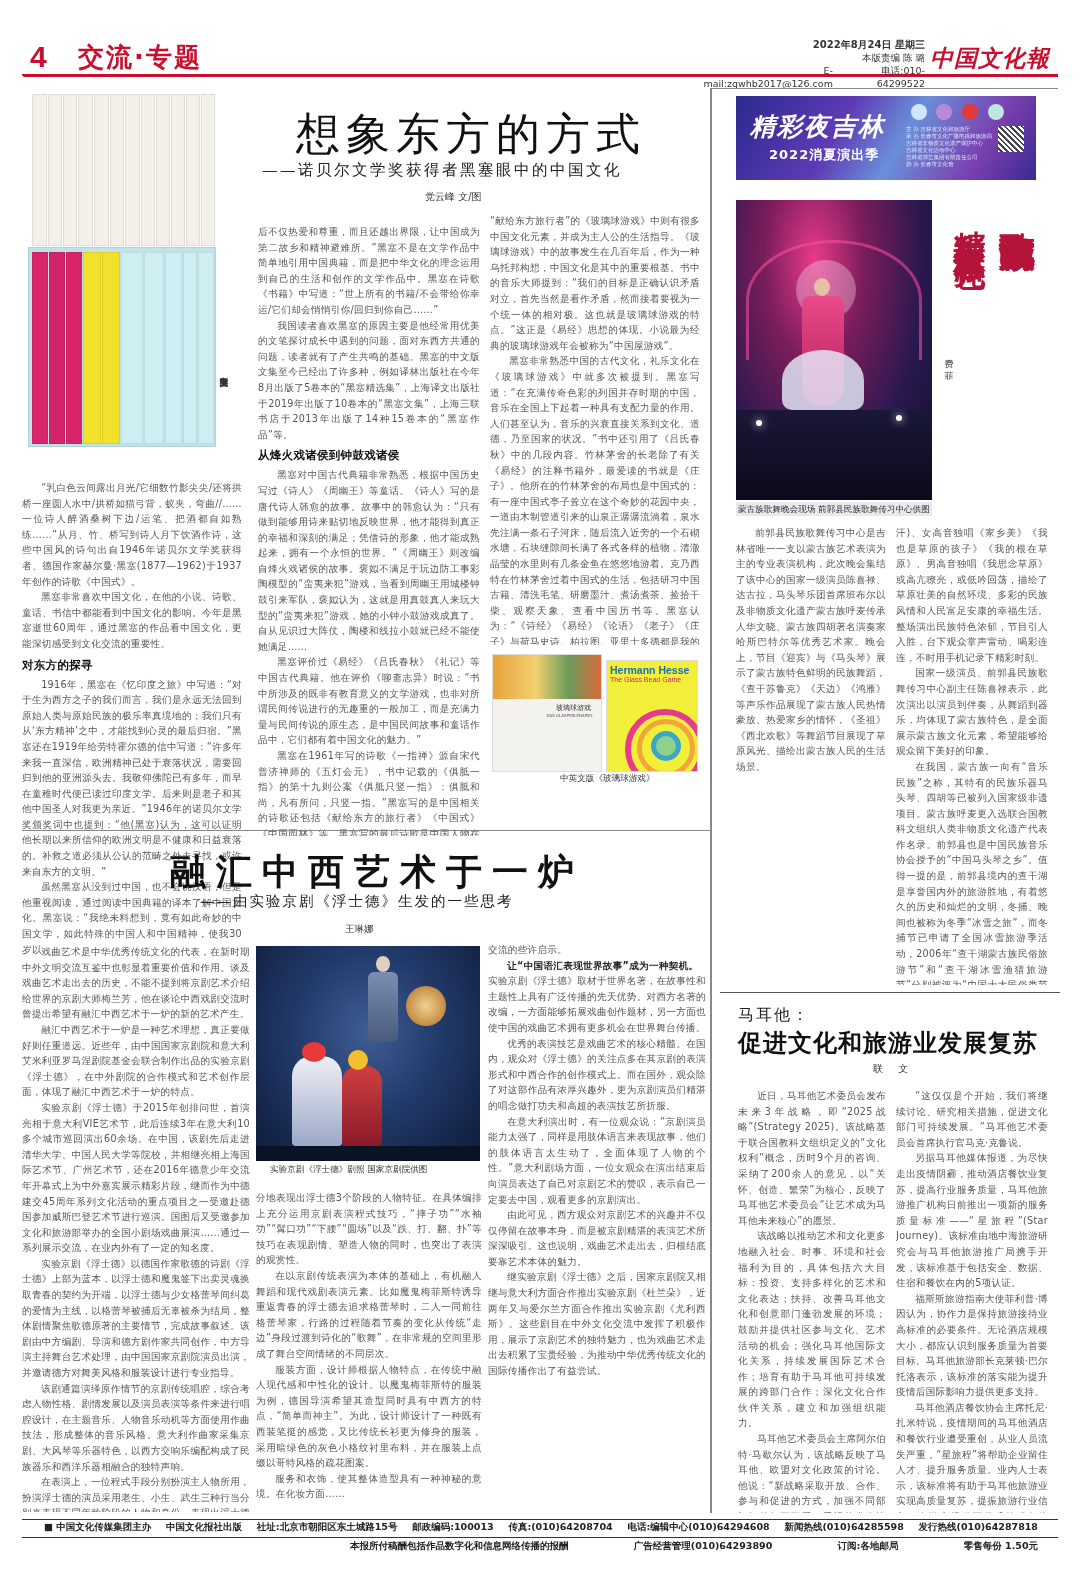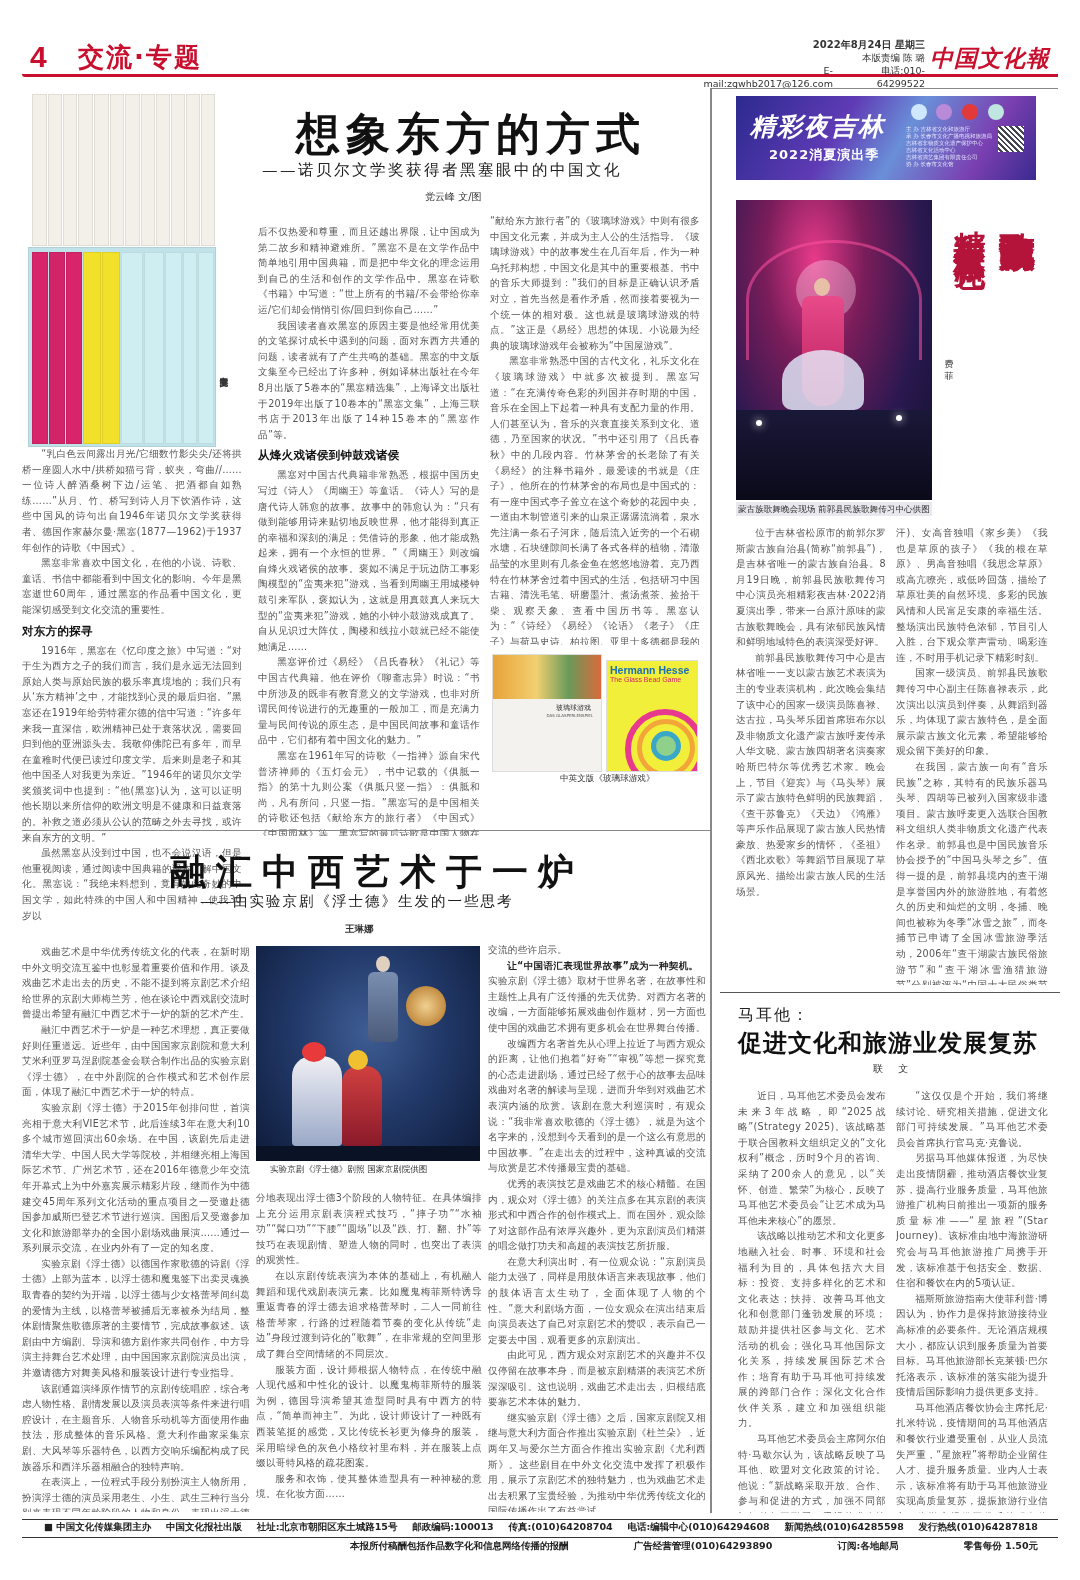--- a/index.html
+++ b/index.html
@@ -17,24 +17,24 @@
 #section-title{left:78px;top:40px;font-size:26px;font-weight:bold;color:#c8102e;letter-spacing:2px;line-height:34px}
 #head-rule{left:22px;top:74px;width:1036px;height:3px;background:#c8102e;border-radius:0 0 0 10px}
 #head-meta{left:810px;top:38px;width:180px;font-size:9.5px;line-height:13px;text-align:right;color:#333}
 #head-meta .date{font-weight:bold;font-size:10px}
 #brand{left:930px;top:43px;font-size:23px;color:#c8102e;font-weight:bold;letter-spacing:1px;font-family:"DejaVu Serif",serif;font-style:italic}
 
 #books{left:28px;top:92px;width:188px;height:355px}
 .book{position:absolute;border:1px solid rgba(0,0,0,.08)}
 #books-caption{left:218px;top:370px;width:12px;font-size:9px;line-height:12px;color:#333;writing-mode:vertical-rl}
 
-#a1-title{left:296px;top:108px;font-size:44px;font-weight:bold;color:#111;letter-spacing:6px;line-height:52px}
+#a1-title{left:296px;top:108px;font-size:44px;font-weight:normal;color:#111;letter-spacing:6px;line-height:52px}
 #a1-subtitle{left:262px;top:160px;font-size:15.5px;color:#222;letter-spacing:2.5px}
 #a1-byline{left:425px;top:190px;font-size:10px;color:#333}
-#a1-col1{left:22px;top:446px;width:220px}
+#a1-col1{left:22px;top:480px;width:220px}
 #a1-col2{left:258px;top:224px;width:222px}
 #a1-col3{left:490px;top:213px;width:210px}
 #hesse-img{left:492px;top:650px;width:206px;height:122px}
 #hesse-caption{left:560px;top:773px;font-size:8.6px;color:#333}
 
 #right-border{left:710px;top:88px;width:2px;height:1425px;background:#888}
 #banner{left:736px;top:96px;width:300px;height:84px;background:linear-gradient(120deg,#2c2a8f 0%,#5f3bb5 35%,#6a8fd8 55%,#7a3fb0 80%,#3a2a90 100%);overflow:hidden}
 #banner-title{left:14px;top:14px;font-size:25px;color:#fff;font-style:italic;font-weight:bold;letter-spacing:2px;font-family:"DejaVu Serif",serif}
 #banner-sub{left:33px;top:50px;font-size:13px;color:#fff;font-weight:bold;letter-spacing:1px}
 #banner-info{left:170px;top:30px;font-size:5.5px;line-height:7px;color:#e6e6ff;width:90px}
@@ -51,21 +51,21 @@
 #mt-rule{left:720px;top:992px;width:340px;height:1px;background:#555}
 #mt-kicker{left:738px;top:1005px;font-size:16px;color:#222;letter-spacing:2px;font-family:"DejaVu Serif",serif}
 #mt-title{left:738px;top:1027px;font-size:24px;font-weight:bold;color:#111;letter-spacing:1px;font-family:"DejaVu Serif",serif}
 #mt-author{left:873px;top:1062px;font-size:10px;color:#333;letter-spacing:6px}
 #mt-col1{left:738px;top:1088px;width:148px}
 #mt-col2{left:896px;top:1088px;width:152px}
 
 #a2-rule{left:22px;top:830px;width:688px;height:1px;background:#888}
 #a2-title{left:170px;top:848px;font-size:36px;font-weight:bold;color:#111;letter-spacing:10px;font-family:"DejaVu Serif",serif}
 #a2-subtitle{left:200px;top:892px;font-size:14.5px;color:#222;letter-spacing:2px;font-family:"DejaVu Serif",serif}
-#a2-byline{left:345px;top:923px;font-size:9.5px;color:#333;font-weight:bold}
+#a2-byline{left:345px;top:923px;font-size:9.5px;color:#333;font-weight:normal}
 #a2-col1{left:22px;top:944px;width:228px}
 #a2-col2{left:256px;top:1190px;width:226px}
 #a2-col3{left:488px;top:942px;width:218px}
 #opera-photo{left:256px;top:946px;width:224px;height:215px;background:radial-gradient(ellipse at 50% 40%,#3f5d94 0%,#223a6a 45%,#0e1a38 100%);overflow:hidden}
 #opera-caption{left:270px;top:1164px;font-size:8.6px;color:#333;white-space:nowrap}
 
 #foot-rule1{left:22px;top:1519px;width:1036px;height:1px;background:#333}
 #foot-row1{left:22px;top:1521px;width:1036px;font-size:9.5px;font-weight:bold;color:#222;display:flex;justify-content:space-between;padding:0 20px 0 22px}
 #foot-rule2{left:22px;top:1537px;width:1036px;height:1px;background:#333}
 #foot-row2{left:350px;top:1540px;width:708px;font-size:9.5px;font-weight:bold;color:#222;display:flex;justify-content:space-between;padding-right:20px}
@@ -187,21 +187,20 @@
   <div class="abs" style="left:20px;top:220px;width:6px;height:6px;border-radius:50%;background:#fff;box-shadow:0 0 8px #fff"></div>
   <div class="abs" style="left:160px;top:215px;width:6px;height:6px;border-radius:50%;background:#fff;box-shadow:0 0 8px #fff"></div>
 </div>
 <div class="abs" id="stage-caption">蒙古族歌舞晚会现场   前郭县民族歌舞传习中心供图</div>
 
 <div class="abs" id="jl-title-col2">蒙古族歌舞晚会为</div>
 <div class="abs" id="jl-title-col1">精彩夜吉林添亮色</div>
 <div class="abs" id="jl-author">费菲</div>
 
 <div class="abs para" id="jl-col1" style="height:460px;overflow:hidden">
-  <p>位于吉林省松原市的前郭尔罗斯蒙古族自治县(简称“前郭县”)，是吉林省唯一的蒙古族自治县。8月19日晚，前郭县民族歌舞传习中心演员亮相精彩夜吉林·2022消夏演出季，带来一台原汁原味的蒙古族歌舞晚会，具有浓郁民族风情和鲜明地域特色的表演深受好评。</p>
   <p>前郭县民族歌舞传习中心是吉林省唯一一支以蒙古族艺术表演为主的专业表演机构，此次晚会集结了该中心的国家一级演员陈喜禄、达古拉，马头琴乐团首席班布尔以及非物质文化遗产蒙古族呼麦传承人华文晓、蒙古族四胡著名演奏家哈斯巴特尔等优秀艺术家。晚会上，节目《迎宾》与《马头琴》展示了蒙古族特色鲜明的民族舞蹈，《查干苏鲁克》《天边》《鸿雁》等声乐作品展现了蒙古族人民热情豪放、热爱家乡的情怀，《圣祖》《西北欢歌》等舞蹈节目展现了草原风光、描绘出蒙古族人民的生活场景。</p>
 </div>
 <div class="abs para" id="jl-col2" style="height:460px;overflow:hidden">
   <p class="ni">汗)、女高音独唱《家乡美》《我也是草原的孩子》《我的根在草原》、男高音独唱《我思念草原》或高亢嘹亮，或低吟回荡，描绘了草原壮美的自然环境、多彩的民族风情和人民富足安康的幸福生活。整场演出民族特色浓郁，节目引人入胜，台下观众掌声雷动、喝彩连连，不时用手机记录下精彩时刻。</p>
   <p>国家一级演员、前郭县民族歌舞传习中心副主任陈喜禄表示，此次演出以演员到伴奏，从舞蹈到器乐，均体现了蒙古族特色，是全面展示蒙古族文化元素，希望能够给观众留下美好的印象。</p>
   <p>在我国，蒙古族一向有“音乐民族”之称，其特有的民族乐器马头琴、四胡等已被列入国家级非遗项目。蒙古族呼麦更入选联合国教科文组织人类非物质文化遗产代表作名录。前郭县也是中国民族音乐协会授予的“中国马头琴之乡”。值得一提的是，前郭县境内的查干湖是享誉国内外的旅游胜地，有着悠久的历史和灿烂的文明，冬捕、晚间也被称为冬季“冰雪之旅”，而冬捕节已申请了全国冰雪旅游季活动，2006年“查干湖蒙古族民俗旅游节”和“查干湖冰雪渔猎旅游节”分别被评为“中国十大民俗类节庆”和“中国十大自然生态类节庆”。当地丰富的文旅资源吸引了众多游客。</p>
 </div>
 
 <div class="abs" id="mt-rule"></div>
 <div class="abs" id="mt-kicker">马耳他：</div>
@@ -250,21 +249,20 @@
   <p class="ni">分地表现出浮士德3个阶段的人物特征。在具体编排上充分运用京剧表演程式技巧，“摔子功”“水袖功”“髯口功”“下腰”“圆场”以及“跌、打、翻、扑”等技巧在表现剧情、塑造人物的同时，也突出了表演的观赏性。</p>
   <p>在以京剧传统表演为本体的基础上，有机融人舞蹈和现代戏剧表演元素。比如魔鬼梅菲斯特诱导重返青春的浮士德去追求格蕾琴时，二人一同前往格蕾琴家，行路的过程随着节奏的变化从传统“走边”身段过渡到诗化的“歌舞”，在非常规的空间里形成了舞台空间情绪的不同层次。</p>
   <p>服装方面，设计师根据人物特点，在传统中融人现代感和中性化的设计。以魔鬼梅菲斯特的服装为例，德国导演希望其造型同时具有中西方的特点，“简单而神主”。为此，设计师设计了一种既有西装笔挺的感觉，又比传统长衫更为修身的服装，采用暗绿色的灰色小格纹衬里布料，并在服装上点缀以哥特风格的疏花图案。</p>
   <p>服务和衣饰，使其整体造型具有一种神秘的意境。在化妆方面……</p>
 </div>
 
 <div class="abs para" id="a2-col3" style="height:570px;overflow:hidden">
   <p class="ni">交流的些许启示。</p>
   <p class="bold-lead">让“中国语汇表现世界故事”成为一种契机。</p>
   <p class="ni">实验京剧《浮士德》取材于世界名著，在故事性和主题性上具有广泛传播的先天优势。对西方名著的改编，一方面能够拓展戏曲创作题材，另一方面也使中国的戏曲艺术拥有更多机会在世界舞台传播。</p>
-  <p>改编西方名著首先从心理上拉近了与西方观众的距离，让他们抱着“好奇”“审视”等想一探究竟的心态走进剧场，通过已经了然于心的故事去品味戏曲对名著的解读与呈现，进而升华到对戏曲艺术表演内涵的欣赏。该剧在意大利巡演时，有观众说：“我非常喜欢歌德的《浮士德》，就是为这个名字来的，没想到今天看到的是一个这么有意思的中国故事。”在走出去的过程中，这种真诚的交流与欣赏是艺术传播最宝贵的基础。</p>
   <p>优秀的表演技艺是戏曲艺术的核心精髓。在国内，观众对《浮士德》的关注点多在其京剧的表演形式和中西合作的创作模式上。而在国外，观众除了对这部作品有浓厚兴趣外，更为京剧演员们精湛的唱念做打功夫和高超的表演技艺所折服。</p>
   <p>在意大利演出时，有一位观众说：“京剧演员能力太强了，同样是用肢体语言来表现故事，他们的肢体语言太生动了，全面体现了人物的个性。”意大利剧场方面，一位女观众在演出结束后向演员表达了自己对京剧艺术的赞叹，表示自己一定要去中国，观看更多的京剧演出。</p>
   <p>由此可见，西方观众对京剧艺术的兴趣并不仅仅停留在故事本身，而是被京剧精湛的表演艺术所深深吸引。这也说明，戏曲艺术走出去，归根结底要靠艺术本体的魅力。</p>
   <p>继实验京剧《浮士德》之后，国家京剧院又相继与意大利方面合作推出实验京剧《杜兰朵》，近两年又与爱尔兰方面合作推出实验京剧《尤利西斯》。这些剧目在中外文化交流中发挥了积极作用，展示了京剧艺术的独特魅力，也为戏曲艺术走出去积累了宝贵经验，为推动中华优秀传统文化的国际传播作出了有益尝试。</p>
 </div>
 
 <div class="abs" id="foot-rule1"></div>
 <div class="abs" id="foot-row1">
   <span>■  中国文化传媒集团主办</span>
   <span>中国文化报社出版</span>

